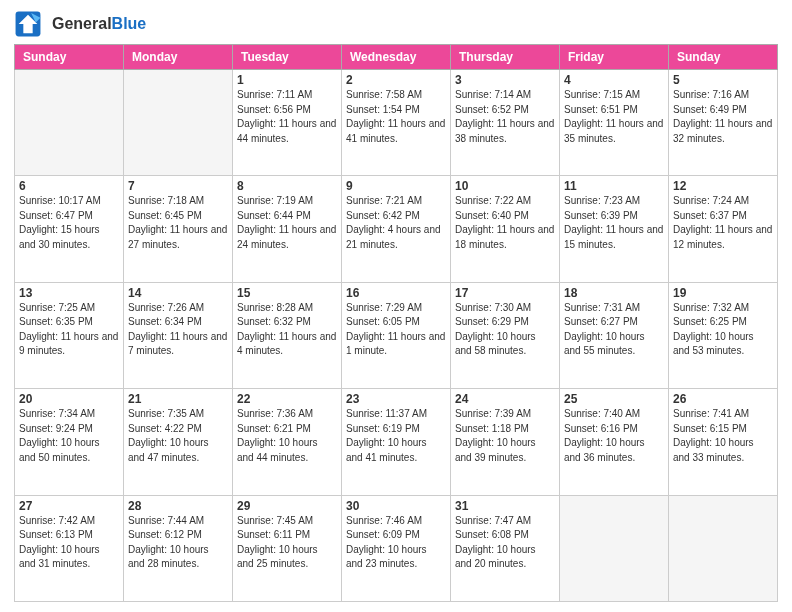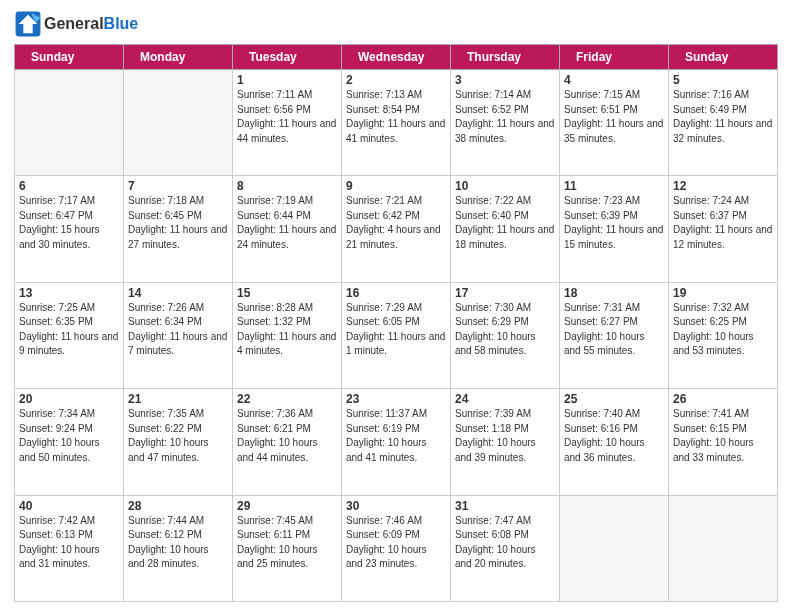--- a/index.html
+++ b/index.html
@@ -19,21 +19,21 @@
     }
     .header {
       display: flex;
       justify-content: space-between;
       align-items: flex-start;
       margin-bottom: 6px;
     }
     .logo {
       display: flex;
       align-items: center;
-      gap: 0px;
+      gap: 8px;
     }
     .logo-icon {
       width: 28px;
       height: 28px;
       margin-right: 2px;
     }
     .title-block {
       text-align: right;
     }
     .month-title {
@@ -47,25 +47,25 @@
       color: #555;
     }
     .calendar {
       flex: 1;
       border: 1px solid #ccc;
       border-collapse: collapse;
       width: 100%;
       table-layout: fixed;
     }
     .calendar th {
-      background-color: #be185d;
+      background-color: #ec4899;
       color: #fff;
       font-size: 12px;
       font-weight: bold;
-      padding: 5px 16px;
+      padding: 5px 8px;
       border: 1px solid #aaa;
       text-align: left;
     }
     .calendar td {
       border: 1px solid #ccc;
       vertical-align: top;
       padding: 3px 4px;
       font-size: 10px;
       color: #333;
       background: #fff;
@@ -120,39 +120,39 @@
     <tbody id="cal-body">
         <tr>
           <td class="empty"></td>
           <td class="empty"></td>
           <td>
             <span class="day-num">1</span>
             <div class="sun-info"><span>Sunrise: 7:11 AM</span><br><span>Sunset: 6:56 PM</span><br><span>Daylight: 11 hours and 44 minutes.</span></div>
           </td>
           <td>
             <span class="day-num">2</span>
-            <div class="sun-info"><span>Sunrise: 7:13 AM</span><br><span>Sunset: 8:54 PM</span><br><span>Daylight: 11 hours and 41 minutes.</span></div>
+            <div class="sun-info"><span>Sunrise: 7:58 AM</span><br><span>Sunset: 1:54 PM</span><br><span>Daylight: 11 hours and 41 minutes.</span></div>
           </td>
           <td>
             <span class="day-num">3</span>
             <div class="sun-info"><span>Sunrise: 7:14 AM</span><br><span>Sunset: 6:52 PM</span><br><span>Daylight: 11 hours and 38 minutes.</span></div>
           </td>
           <td>
             <span class="day-num">4</span>
             <div class="sun-info"><span>Sunrise: 7:15 AM</span><br><span>Sunset: 6:51 PM</span><br><span>Daylight: 11 hours and 35 minutes.</span></div>
           </td>
           <td>
             <span class="day-num">5</span>
             <div class="sun-info"><span>Sunrise: 7:16 AM</span><br><span>Sunset: 6:49 PM</span><br><span>Daylight: 11 hours and 32 minutes.</span></div>
           </td>
         </tr>
         <tr>
           <td>
             <span class="day-num">6</span>
-            <div class="sun-info"><span>Sunrise: 7:17 AM</span><br><span>Sunset: 6:47 PM</span><br><span>Daylight: 15 hours and 30 minutes.</span></div>
+            <div class="sun-info"><span>Sunrise: 10:17 AM</span><br><span>Sunset: 6:47 PM</span><br><span>Daylight: 15 hours and 30 minutes.</span></div>
           </td>
           <td>
             <span class="day-num">7</span>
             <div class="sun-info"><span>Sunrise: 7:18 AM</span><br><span>Sunset: 6:45 PM</span><br><span>Daylight: 11 hours and 27 minutes.</span></div>
           </td>
           <td>
             <span class="day-num">8</span>
             <div class="sun-info"><span>Sunrise: 7:19 AM</span><br><span>Sunset: 6:44 PM</span><br><span>Daylight: 11 hours and 24 minutes.</span></div>
           </td>
           <td>
@@ -176,21 +176,21 @@
           <td>
             <span class="day-num">13</span>
             <div class="sun-info"><span>Sunrise: 7:25 AM</span><br><span>Sunset: 6:35 PM</span><br><span>Daylight: 11 hours and 9 minutes.</span></div>
           </td>
           <td>
             <span class="day-num">14</span>
             <div class="sun-info"><span>Sunrise: 7:26 AM</span><br><span>Sunset: 6:34 PM</span><br><span>Daylight: 11 hours and 7 minutes.</span></div>
           </td>
           <td>
             <span class="day-num">15</span>
-            <div class="sun-info"><span>Sunrise: 8:28 AM</span><br><span>Sunset: 1:32 PM</span><br><span>Daylight: 11 hours and 4 minutes.</span></div>
+            <div class="sun-info"><span>Sunrise: 8:28 AM</span><br><span>Sunset: 6:32 PM</span><br><span>Daylight: 11 hours and 4 minutes.</span></div>
           </td>
           <td>
             <span class="day-num">16</span>
             <div class="sun-info"><span>Sunrise: 7:29 AM</span><br><span>Sunset: 6:05 PM</span><br><span>Daylight: 11 hours and 1 minute.</span></div>
           </td>
           <td>
             <span class="day-num">17</span>
             <div class="sun-info"><span>Sunrise: 7:30 AM</span><br><span>Sunset: 6:29 PM</span><br><span>Daylight: 10 hours and 58 minutes.</span></div>
           </td>
           <td>
@@ -202,21 +202,21 @@
             <div class="sun-info"><span>Sunrise: 7:32 AM</span><br><span>Sunset: 6:25 PM</span><br><span>Daylight: 10 hours and 53 minutes.</span></div>
           </td>
         </tr>
         <tr>
           <td>
             <span class="day-num">20</span>
             <div class="sun-info"><span>Sunrise: 7:34 AM</span><br><span>Sunset: 9:24 PM</span><br><span>Daylight: 10 hours and 50 minutes.</span></div>
           </td>
           <td>
             <span class="day-num">21</span>
-            <div class="sun-info"><span>Sunrise: 7:35 AM</span><br><span>Sunset: 6:22 PM</span><br><span>Daylight: 10 hours and 47 minutes.</span></div>
+            <div class="sun-info"><span>Sunrise: 7:35 AM</span><br><span>Sunset: 4:22 PM</span><br><span>Daylight: 10 hours and 47 minutes.</span></div>
           </td>
           <td>
             <span class="day-num">22</span>
             <div class="sun-info"><span>Sunrise: 7:36 AM</span><br><span>Sunset: 6:21 PM</span><br><span>Daylight: 10 hours and 44 minutes.</span></div>
           </td>
           <td>
             <span class="day-num">23</span>
             <div class="sun-info"><span>Sunrise: 11:37 AM</span><br><span>Sunset: 6:19 PM</span><br><span>Daylight: 10 hours and 41 minutes.</span></div>
           </td>
           <td>
@@ -227,21 +227,21 @@
             <span class="day-num">25</span>
             <div class="sun-info"><span>Sunrise: 7:40 AM</span><br><span>Sunset: 6:16 PM</span><br><span>Daylight: 10 hours and 36 minutes.</span></div>
           </td>
           <td>
             <span class="day-num">26</span>
             <div class="sun-info"><span>Sunrise: 7:41 AM</span><br><span>Sunset: 6:15 PM</span><br><span>Daylight: 10 hours and 33 minutes.</span></div>
           </td>
         </tr>
         <tr>
           <td>
-            <span class="day-num">40</span>
+            <span class="day-num">27</span>
             <div class="sun-info"><span>Sunrise: 7:42 AM</span><br><span>Sunset: 6:13 PM</span><br><span>Daylight: 10 hours and 31 minutes.</span></div>
           </td>
           <td>
             <span class="day-num">28</span>
             <div class="sun-info"><span>Sunrise: 7:44 AM</span><br><span>Sunset: 6:12 PM</span><br><span>Daylight: 10 hours and 28 minutes.</span></div>
           </td>
           <td>
             <span class="day-num">29</span>
             <div class="sun-info"><span>Sunrise: 7:45 AM</span><br><span>Sunset: 6:11 PM</span><br><span>Daylight: 10 hours and 25 minutes.</span></div>
           </td>

